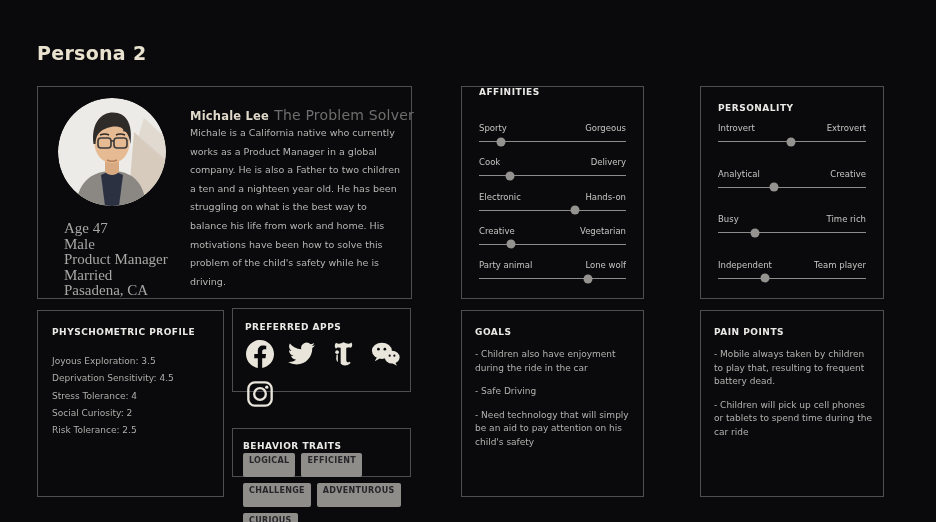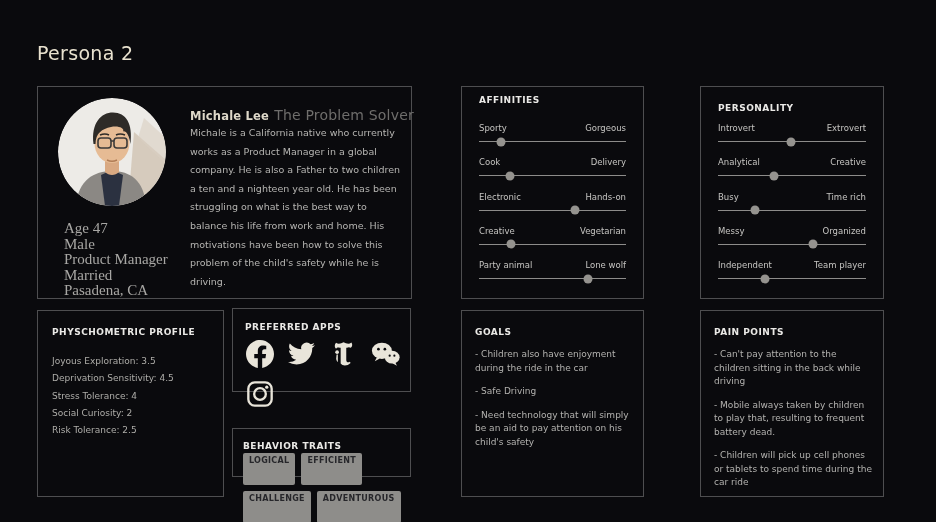--- a/index.html
+++ b/index.html
@@ -1,20 +1,20 @@
 <!DOCTYPE html>
 <html><head>
 <meta charset="utf-8">
 <style>
   * { margin:0; padding:0; box-sizing:border-box; }
   html,body { background:#0a0a0d; }
   body { font-family:"DejaVu Sans","Liberation Sans",sans-serif; }
   .canvas { position:relative; width:936px; height:522px; background:#0a0a0d; overflow:hidden; }
 
-  .page-title { position:absolute; left:37px; top:42px; font-size:19px; font-weight:normal;
+  .page-title { position:absolute; left:37px; top:42px; font-size:19px; font-weight:bold;
                 color:#e9e2cf; letter-spacing:.3px; }
 
   .panel { position:absolute; border:1px solid #4e4e50; background:#0a0a0d; }
   .panel-heading { position:absolute; font-size:9px; font-weight:bold; color:#eae9e6;
                    letter-spacing:.5px; white-space:nowrap; }
 
   
   .profile-card { left:37px; top:86px; width:375px; height:213px; }
   .avatar { position:absolute; left:20px; top:11px; width:108px; height:108px; border-radius:50%; overflow:hidden; }
   .demographics { position:absolute; left:26px; top:134px; list-style:none; }
@@ -34,21 +34,21 @@
   .apps-panel { left:232px; top:308px; width:179px; height:84px; }
   .apps-row { position:absolute; left:12px; top:30px; display:flex; gap:13px; align-items:center; }
   .apps-row2 { position:absolute; left:12px; top:70px; }
   .app-icon { width:29px; height:29px; display:inline-flex; align-items:center; justify-content:center; }
   .app-icon svg { display:block; }
 
   
   .traits-panel { left:232px; top:428px; width:179px; height:49px; }
   .tags { position:absolute; left:10px; top:24px; right:8px; display:flex; flex-wrap:wrap; gap:6px 6px; }
   .tag { background:#8e8d8a; color:#26262a; font-size:8px; font-weight:bold;
-         letter-spacing:.3px; padding:3px 6px 20px; border-radius:2px; white-space:nowrap; }
+         letter-spacing:.3px; padding:3px 6px 12px; border-radius:2px; white-space:nowrap; }
 
   
   .affinities-panel { left:461px; top:86px; width:183px; height:213px; }
   .personality-panel { left:700px; top:86px; width:184px; height:213px; }
   .sliders { position:absolute; left:17px; right:17px; top:36px; bottom:16px;
              display:flex; flex-direction:column; justify-content:space-between; }
   .slider-group { height:22px; }
   .slider-labels { display:flex; justify-content:space-between; margin-bottom:8px; }
   .slider-labels span { font-size:8.5px; color:#c6c5c2; }
   .track { position:relative; height:1px; background:#8d8c8a; }
@@ -172,21 +172,21 @@
 
     <span class="tag">LOGICAL</span>
         <span class="tag">EFFICIENT</span>
         <span class="tag">CHALLENGE</span>
         <span class="tag">ADVENTUROUS</span>
         <span class="tag">CURIOUS</span>
       </div>
   </section>
 
   <section class="panel affinities-panel">
-    <h2 class="panel-heading" style="left:17px; top:8px;">AFFINITIES</h2>
+    <h2 class="panel-heading" style="left:17px; top:0;">AFFINITIES</h2>
     <div class="sliders">
 
         <div class="slider-group">
           <div class="slider-labels">
             <span>Sporty</span>
             <span>Gorgeous</span>
           </div>
           <div class="track">
             <span class="handle" style="left: 15%;"></span>
           </div>
@@ -261,29 +261,20 @@
         <div class="slider-group">
           <div class="slider-labels">
             <span>Busy</span>
             <span>Time rich</span>
           </div>
           <div class="track">
             <span class="handle" style="left: 25%;"></span>
           </div>
         </div>
 
-        <div class="slider-group">
-          <div class="slider-labels">
-            <span>Messy</span>
-            <span>Organized</span>
-          </div>
-          <div class="track">
-            <span class="handle" style="left: 64%;"></span>
-          </div>
-        </div>
 
         <div class="slider-group">
           <div class="slider-labels">
             <span>Independent</span>
             <span>Team player</span>
           </div>
           <div class="track">
             <span class="handle" style="left: 32%;"></span>
           </div>
         </div>
@@ -297,19 +288,18 @@
     <p>- Children also have enjoyment during the ride in the car</p>
         <p>- Safe Driving</p>
         <p>- Need technology that will simply be an aid to pay attention on his child's safety</p>
       </div>
   </section>
 
   <section class="panel pain-panel">
     <h2 class="panel-heading" style="left:13px; top:16px;">PAIN POINTS</h2>
     <div class="bullet-list">
 
-    <p>- Can't pay attention to the children sitting in the back while driving</p>
         <p>- Mobile always taken by children to play that, resulting to frequent battery dead.</p>
         <p>- Children will pick up cell phones or tablets to spend time during the car ride</p>
       </div>
   </section>
 
 </div>
 
 </body></html>

